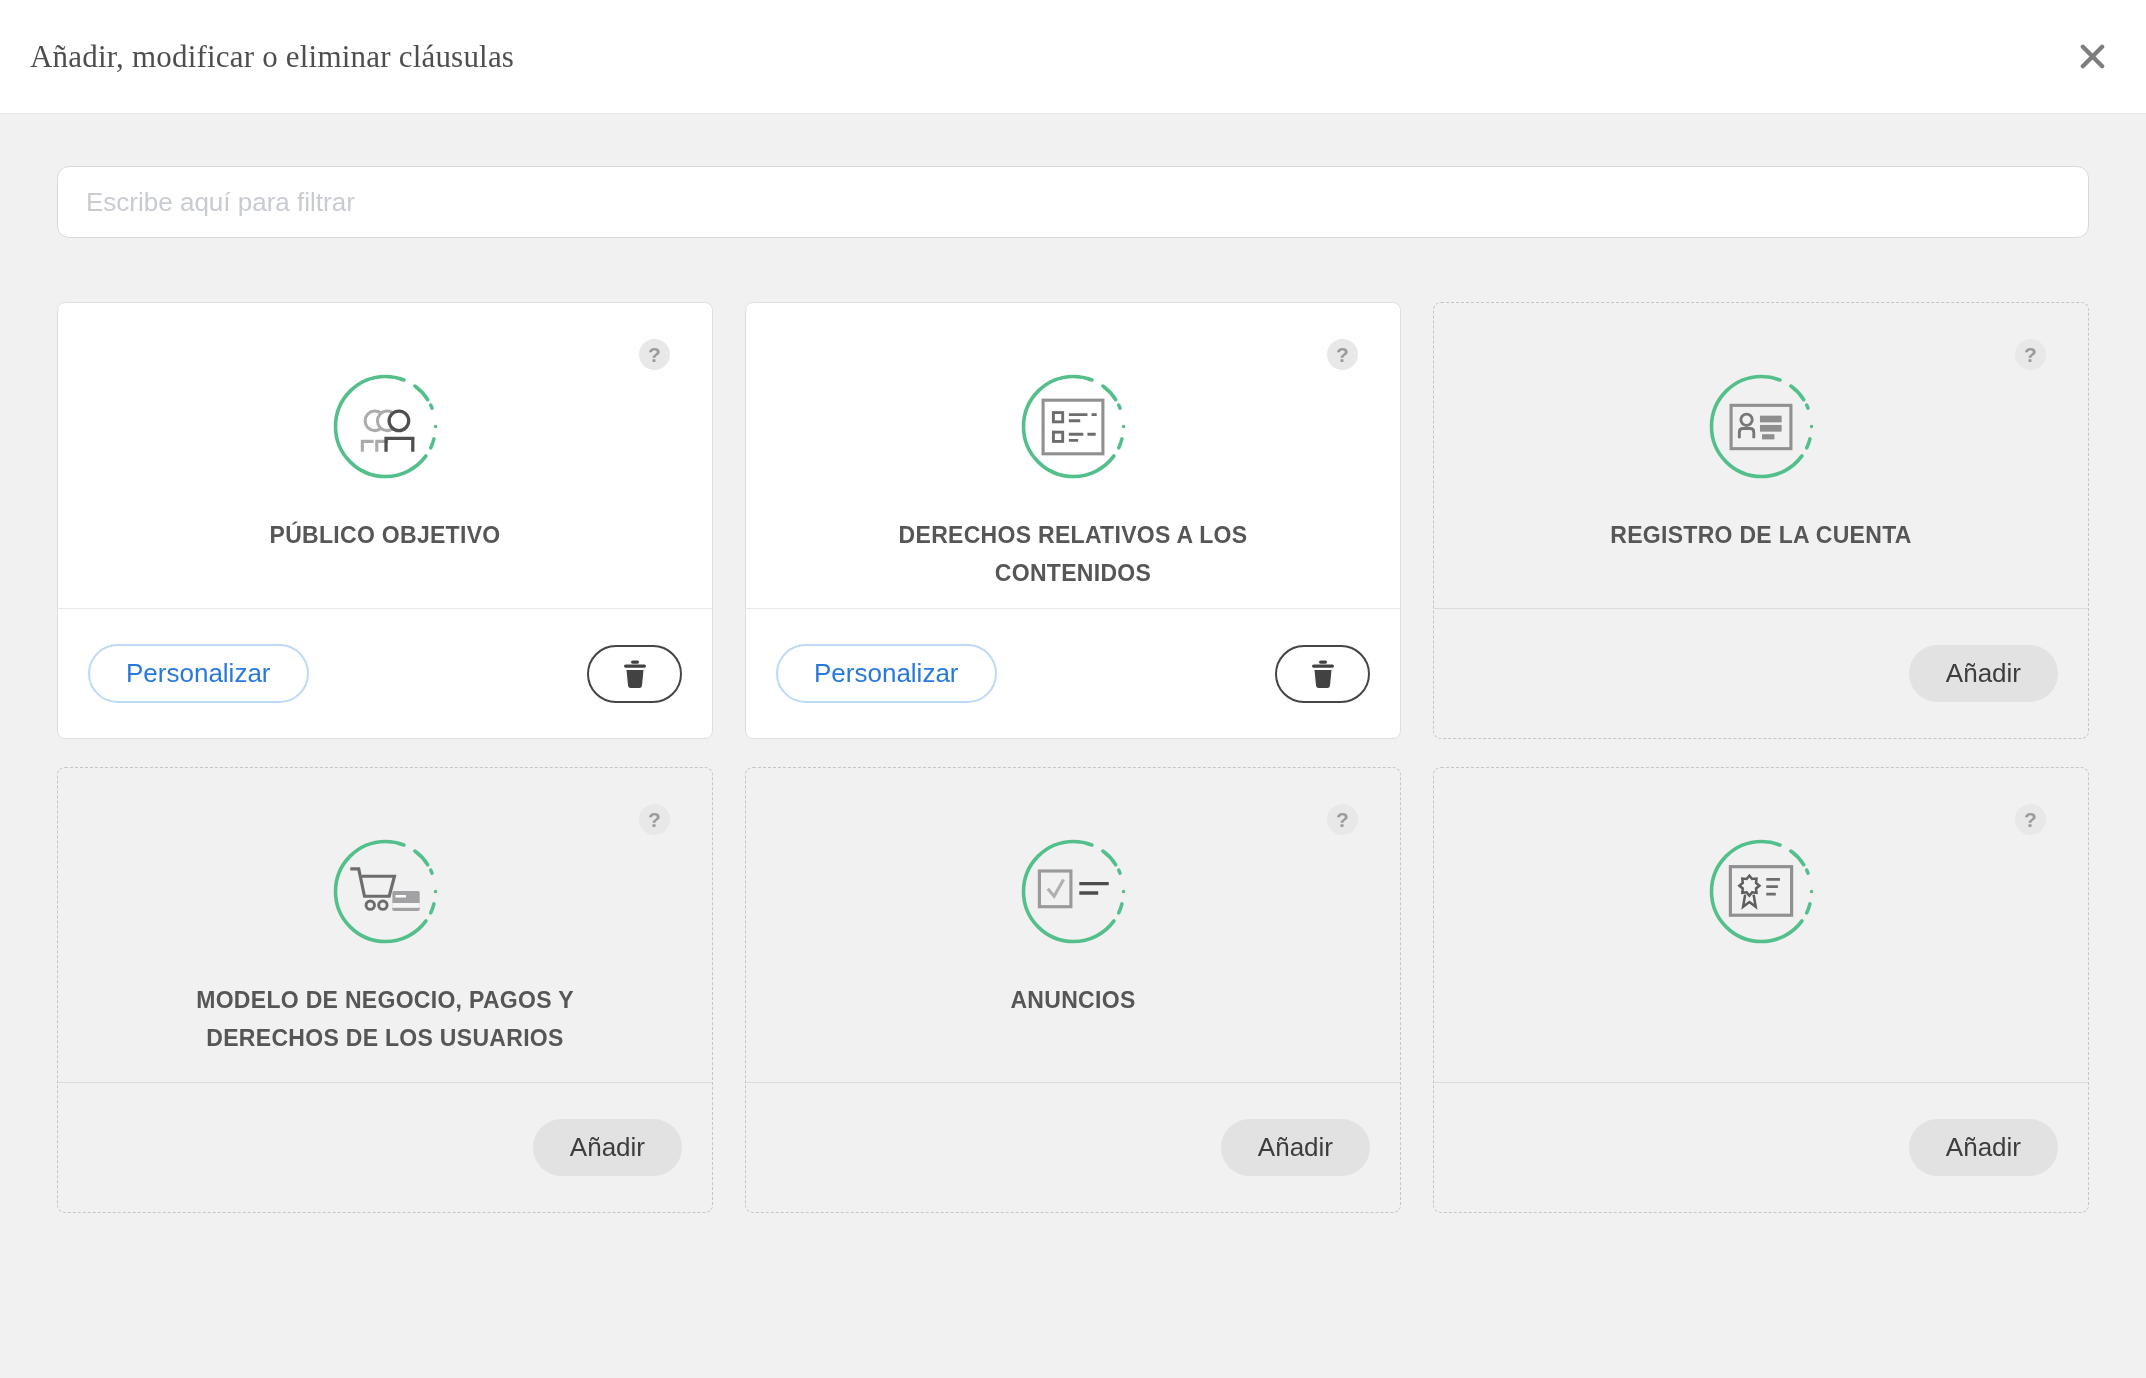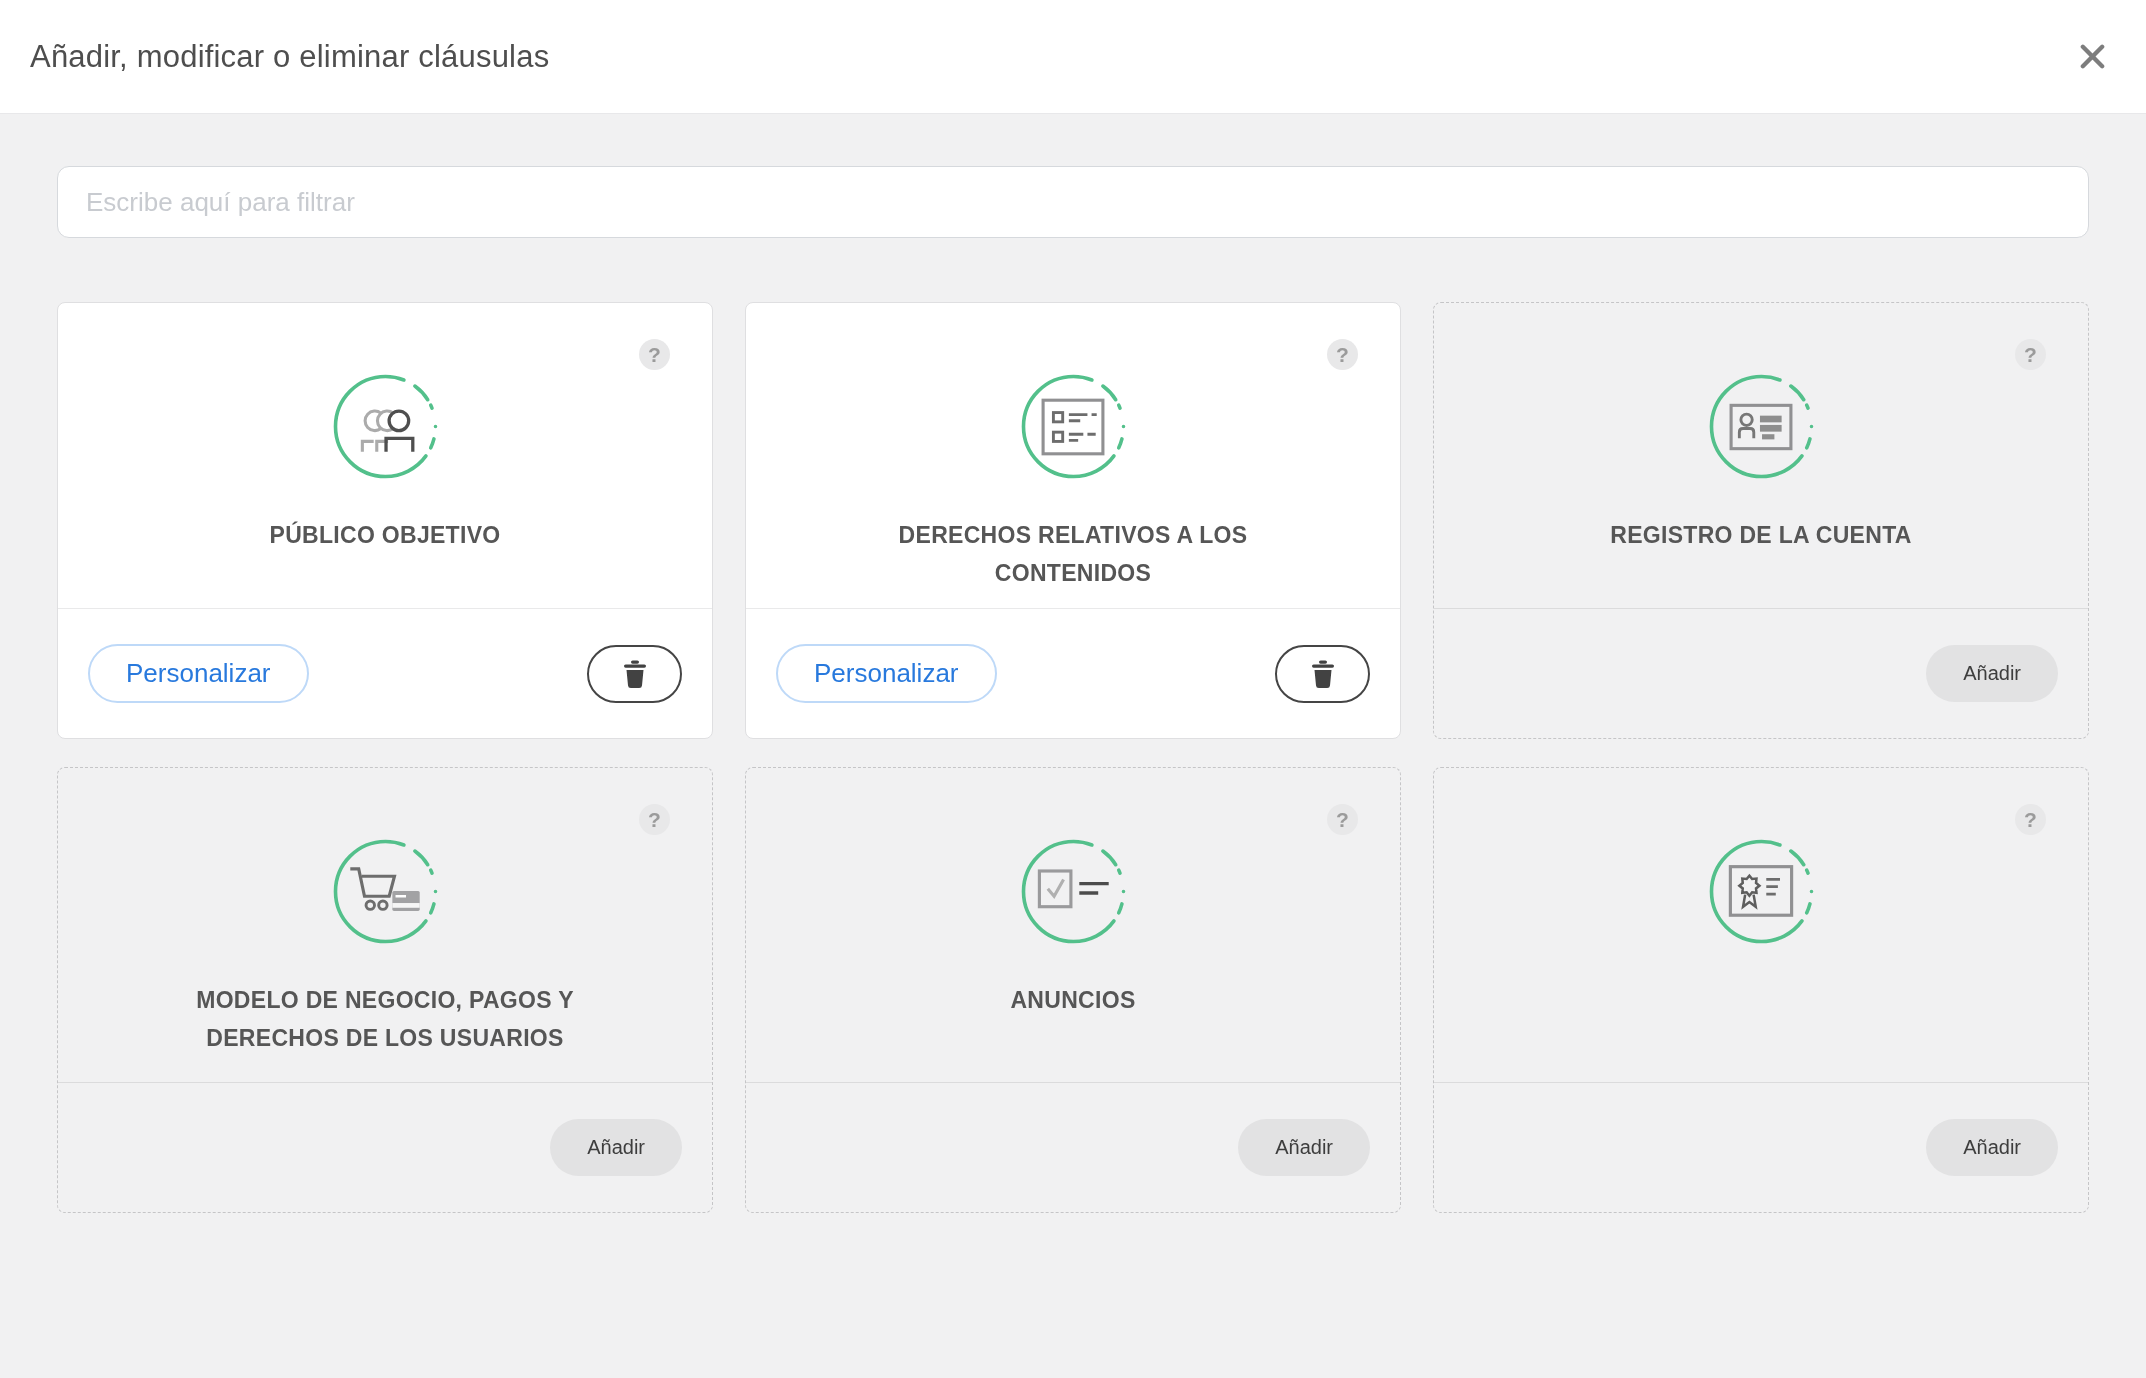--- a/index.html
+++ b/index.html
@@ -8,21 +8,21 @@
     font-family:"Liberation Sans","DejaVu Sans",sans-serif;
     background:#f1f1f2;
     -webkit-font-smoothing:antialiased;
   }
   .modal { width:2146px; height:1378px; display:flex; flex-direction:column; }
 
   
   .modal-header {
     height:114px; flex:0 0 114px; background:#ffffff;
     border-bottom:1px solid #e8e8ea;
-    display:flex; align-items:center; padding:0 30px;
+    display:flex; align-items:center; padding:0 30px;font-family:Liberation Serif, serif;
   }
   .modal-title { font-size:31px; font-weight:500; color:#4e4e4e; letter-spacing:.2px; }
   .close-btn {
     margin-left:auto; background:none; border:none; cursor:pointer;
     width:48px; height:48px; display:flex; align-items:center; justify-content:center;
   }
 
   
   .modal-body { flex:1 1 auto; background:#f1f1f2; padding:52px 57px 0 57px; }
   .filter-input {
@@ -87,21 +87,21 @@
   .trash-btn {
     margin-left:auto;
     width:95px; height:58px; border-radius:29px;
     background:#ffffff; border:2.5px solid #454545; cursor:pointer;
     display:flex; align-items:center; justify-content:center;
   }
   .add-btn {
     margin-left:auto;
     height:57px; padding:0 37px; border-radius:29px;
     background:#e2e2e3; border:none;
-    color:#3d3d3d; font-size:20px; cursor:pointer; font-family:inherit;
+    color:#3d3d3d; font-size:26px; cursor:pointer; font-family:inherit;
   }
 
   
   .modal-footer {
     flex:0 0 145px; border-top:1px solid #e3e3e4;
     background:linear-gradient(to bottom,#ffffff 25%,#e9e9ea 100%);
     display:flex; align-items:center; justify-content:flex-end;
     padding-right:24px;
   }
   .save-btn {

